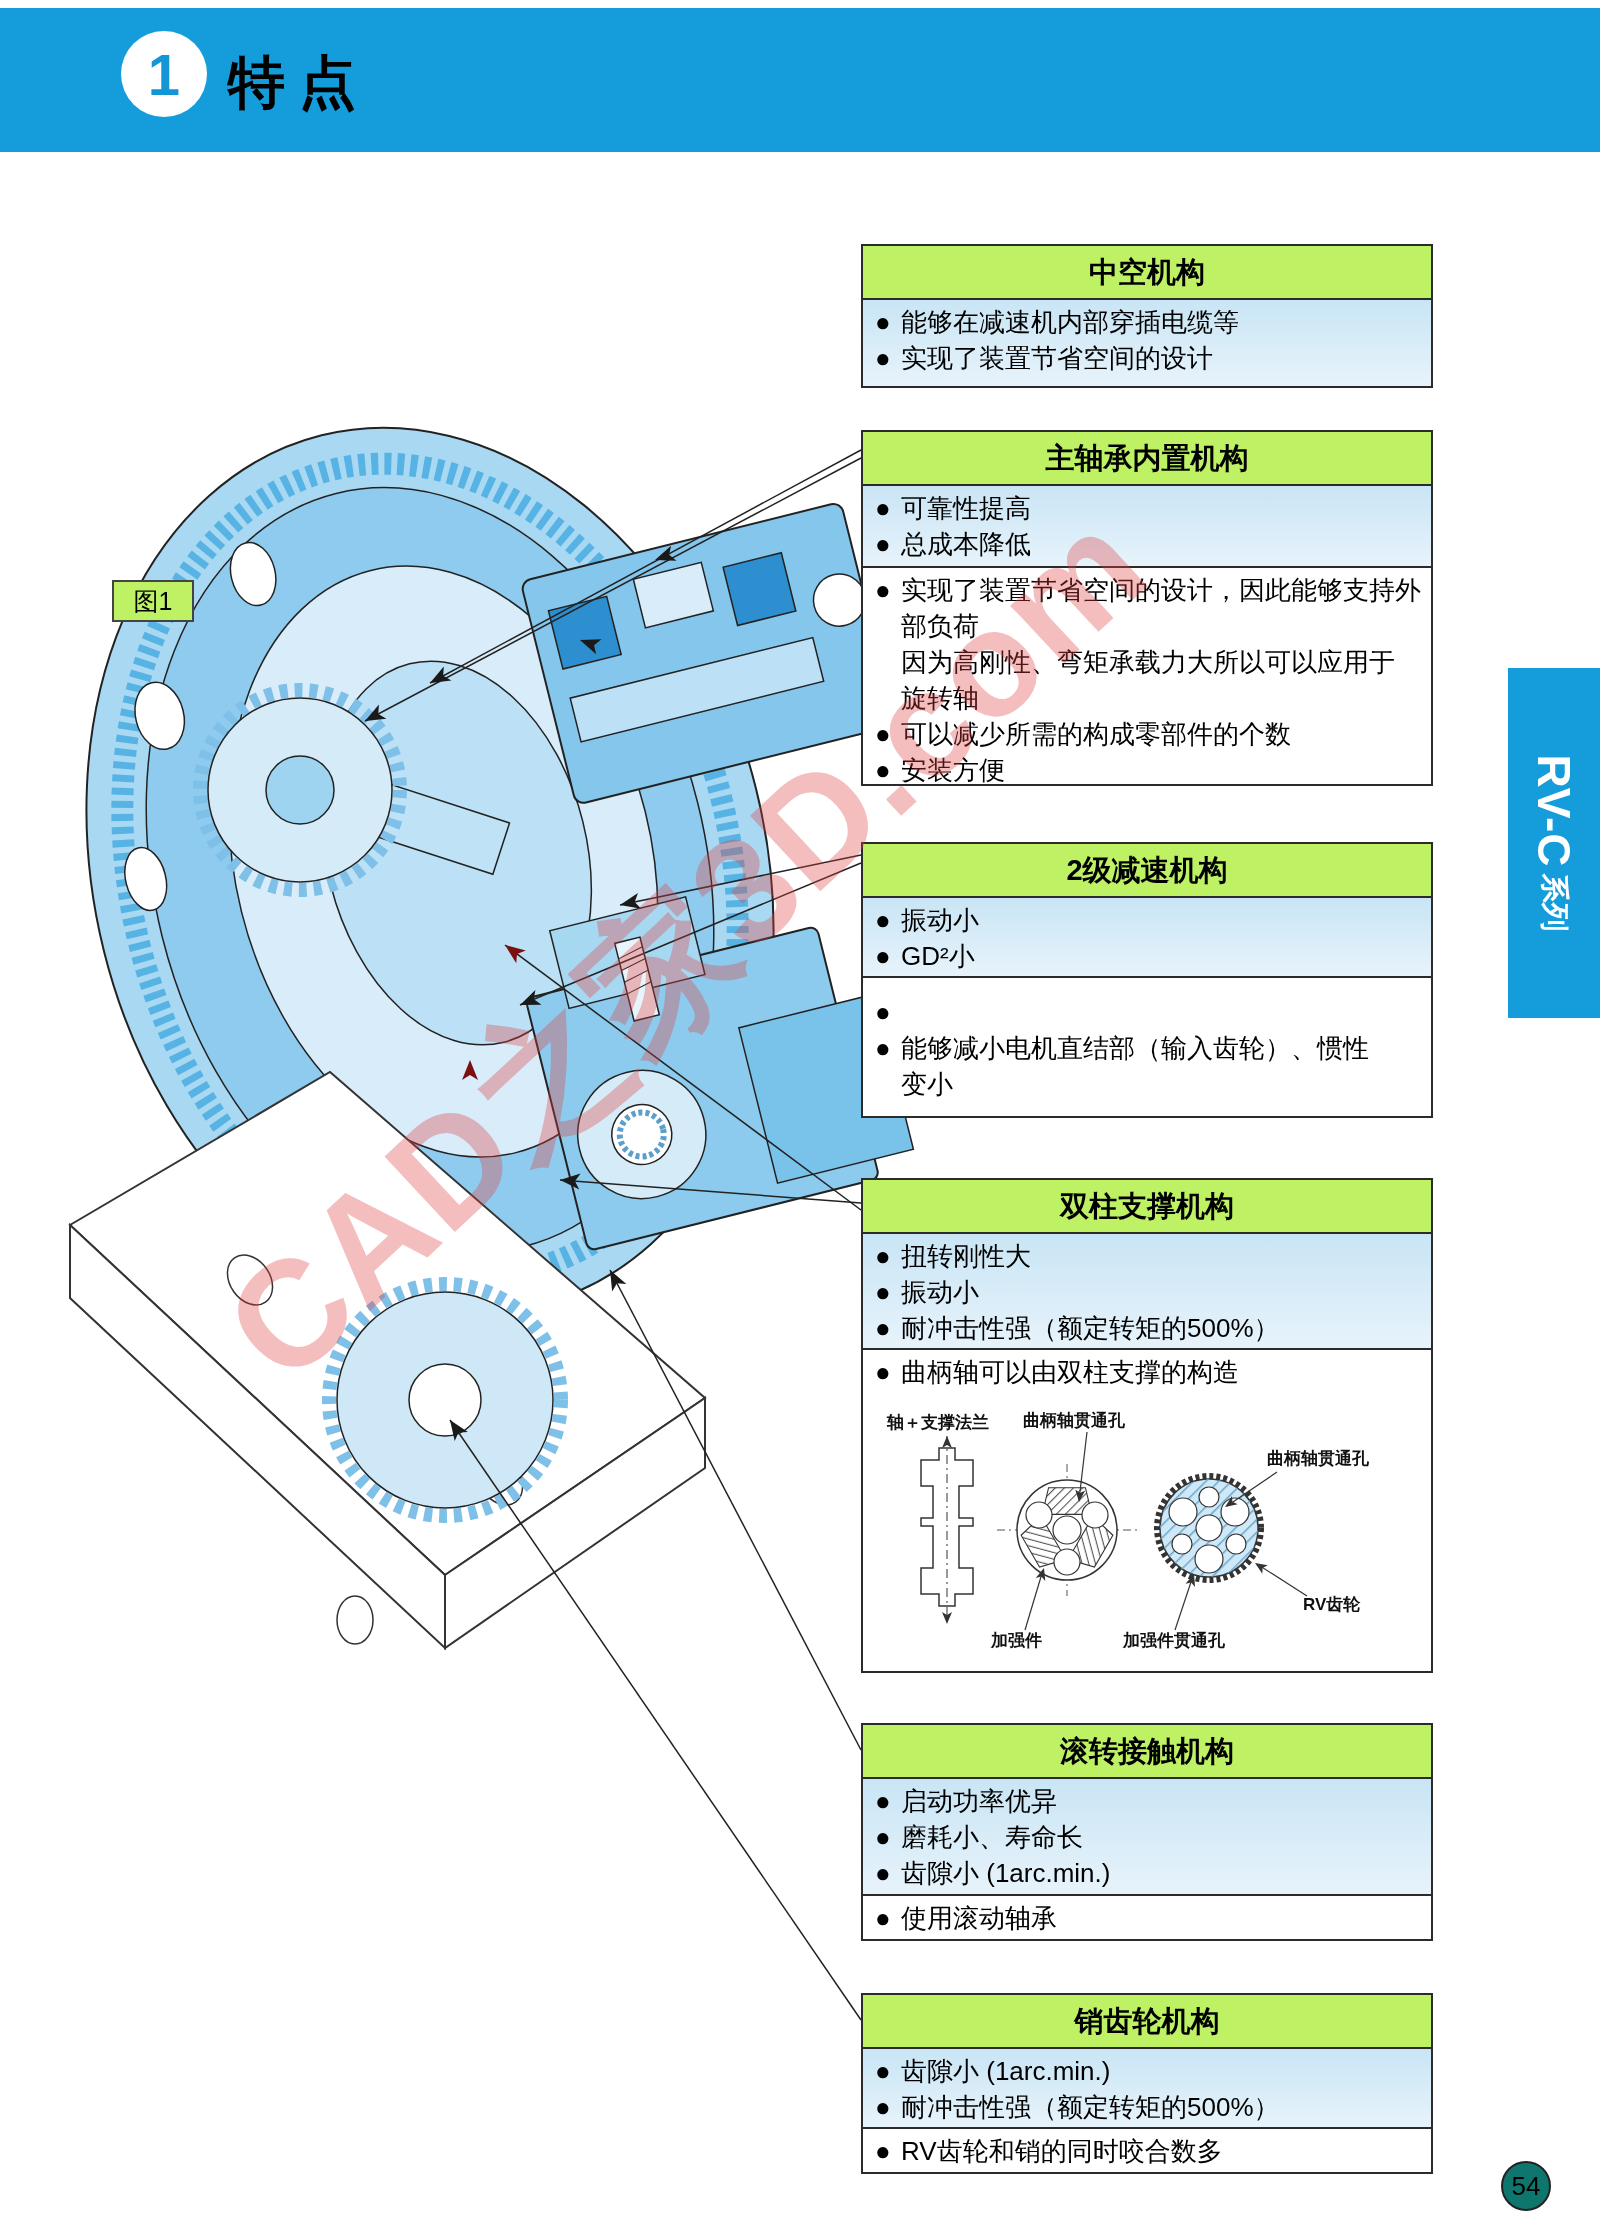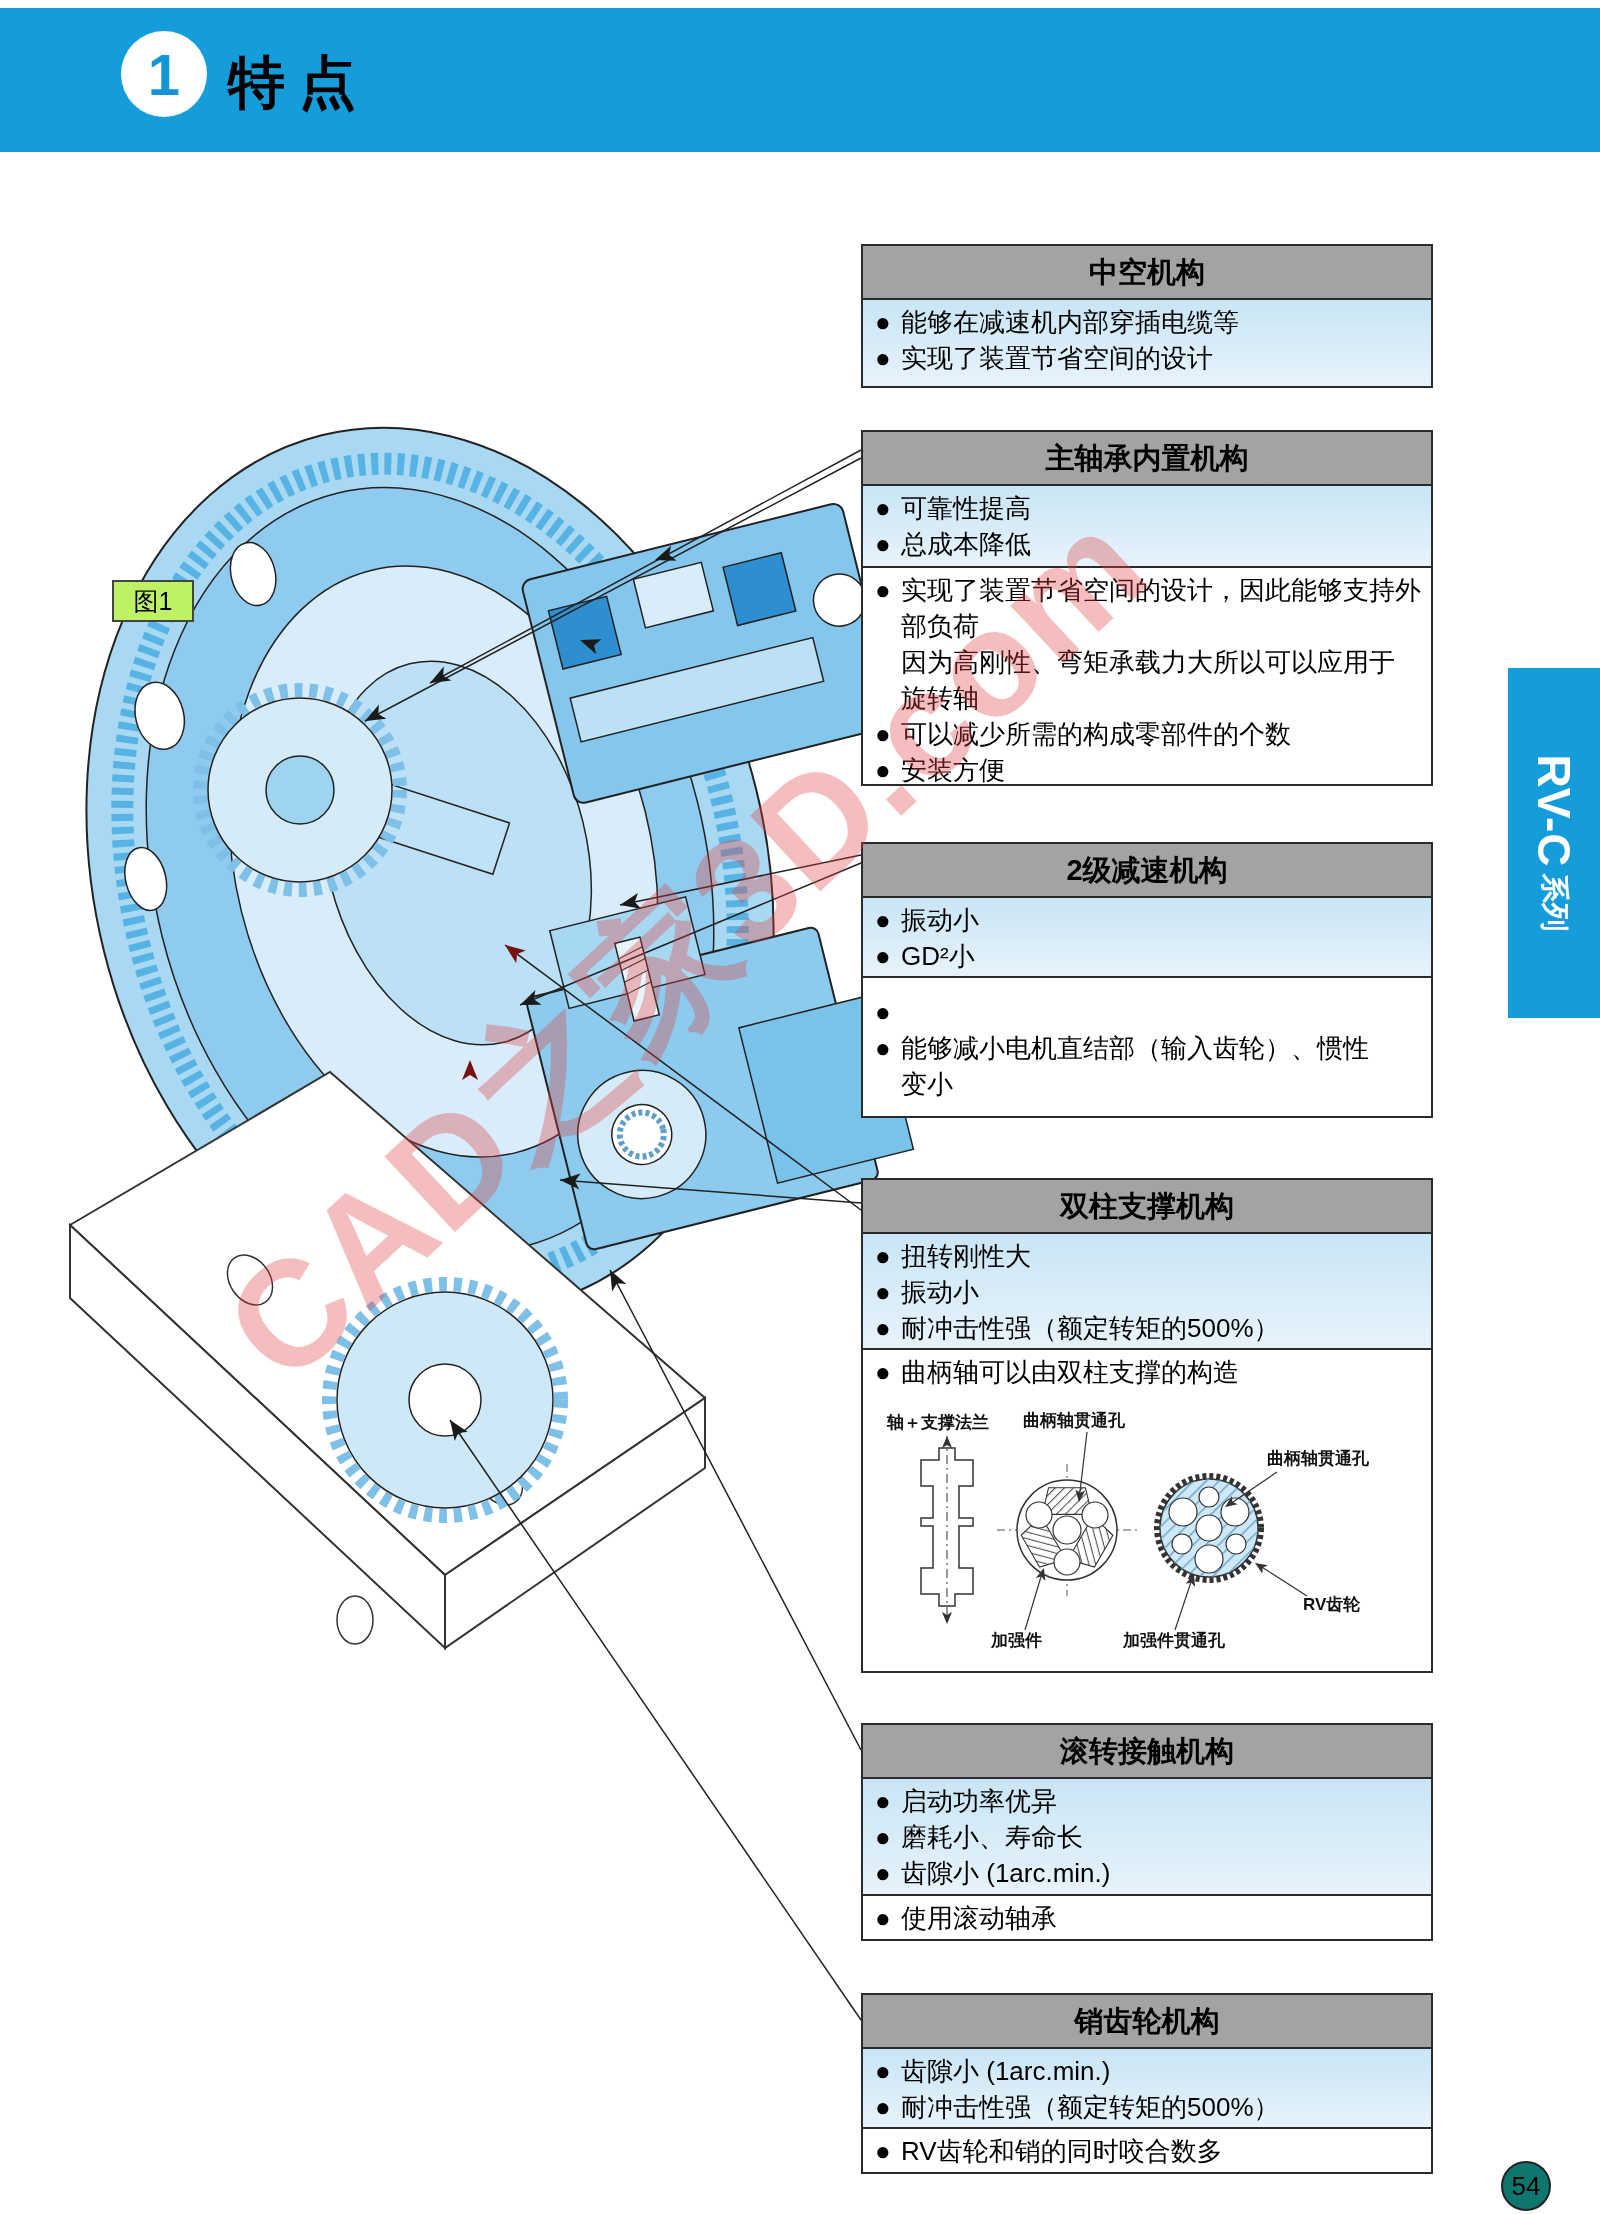--- a/index.html
+++ b/index.html
@@ -31,21 +31,21 @@
   }
   .side-tab-text{transform:rotate(90deg);white-space:nowrap;color:#fff;display:flex;align-items:center;gap:6px;}
   .side-tab-series{font-size:46px;font-weight:bold;letter-spacing:1px;}
   .side-tab-suffix{font-size:29px;font-weight:bold;}
   
   .callout{
     position:absolute;left:861px;width:572px;border:2px solid #2b2b2b;background:#fff;
     box-sizing:border-box;z-index:10;
   }
   .box-header{
-    height:52px;background:#a3a3a3;border-bottom:2px solid #2b2b2b;
+    height:52px;background:#bef264;border-bottom:2px solid #2b2b2b;
     text-align:center;line-height:52px;font-size:29px;font-weight:bold;
   }
   .box-section{box-sizing:border-box;padding:4px 8px 2px 12px;overflow:hidden;}
   .box-section.highlight{background:linear-gradient(180deg,#c9e5f5 0%,#e7f3fb 100%);}
   .box-section.plain{background:#ffffff;}
   .box-section + .box-section{border-top:2px solid #2b2b2b;}
   .bullet-line{font-size:26px;line-height:36px;display:flex;align-items:baseline;}
   .bullet-line .dot{flex:0 0 26px;}
   .bullet-line.cont{padding-left:26px;}
   

